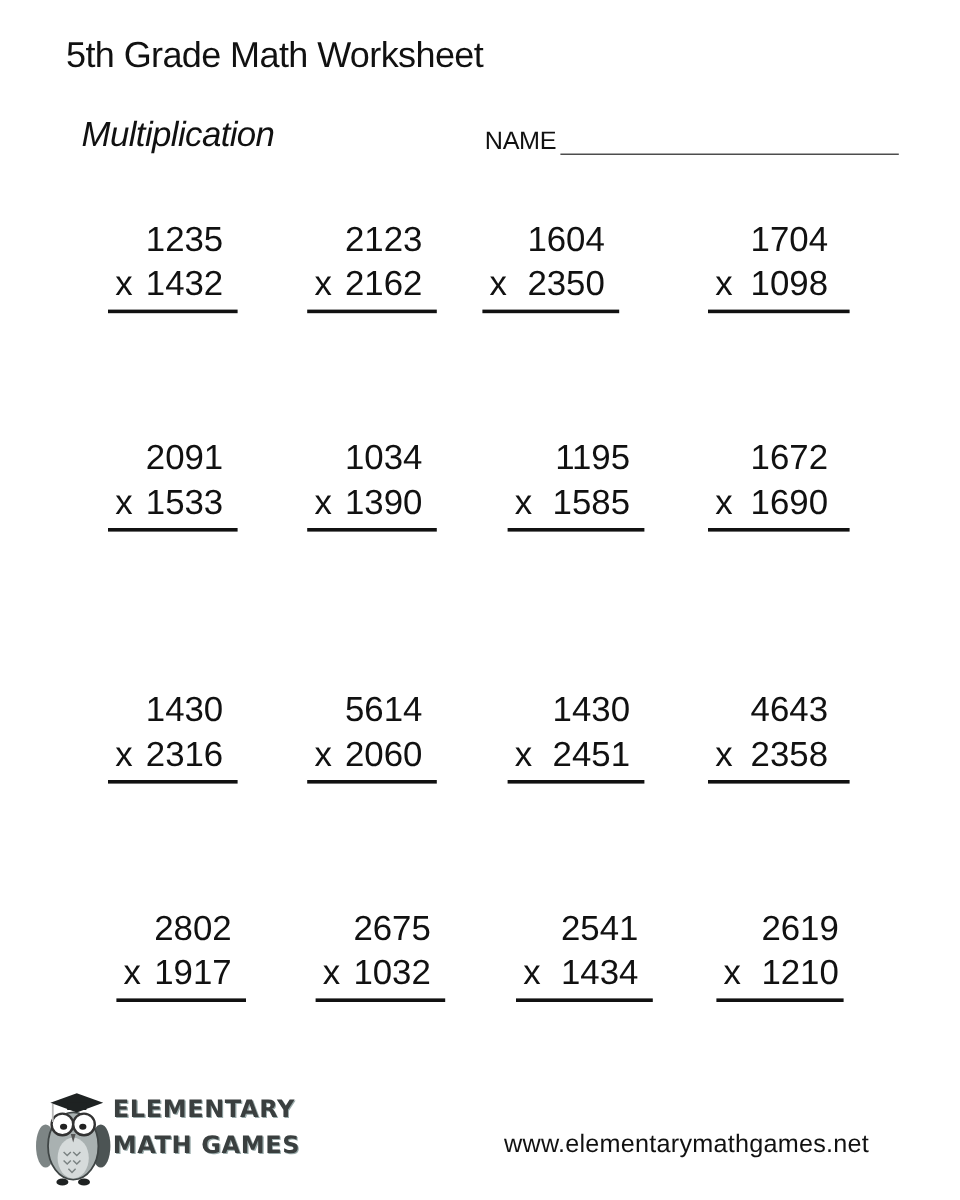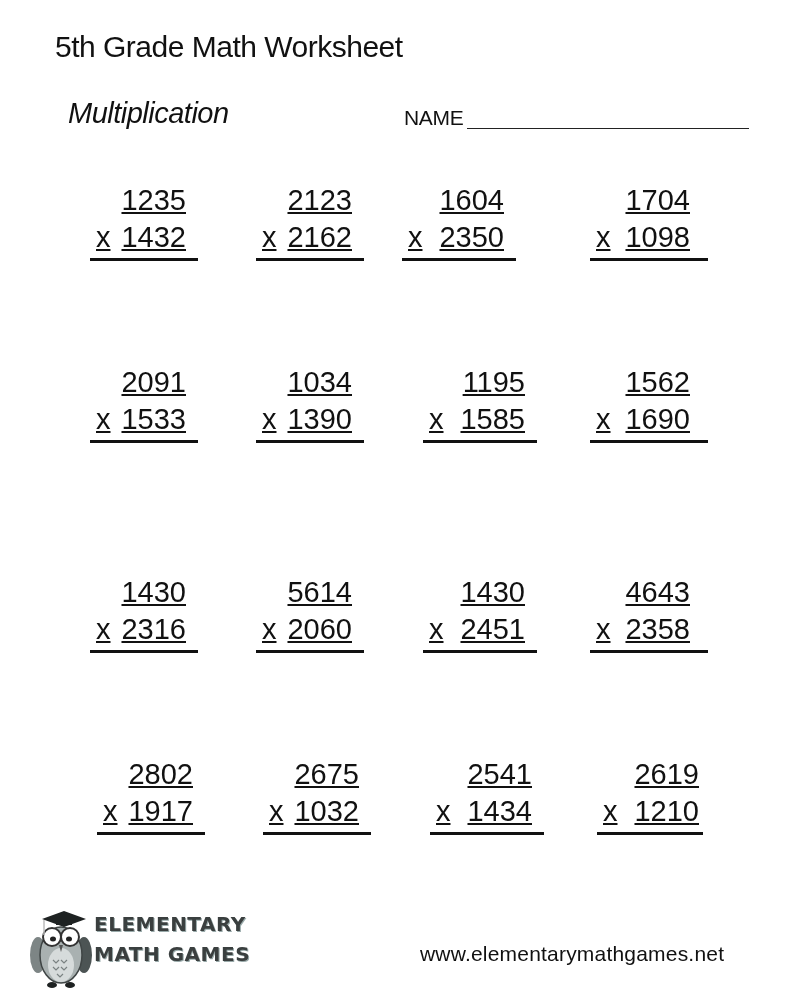--- a/index.html
+++ b/index.html
@@ -20,21 +20,21 @@
       position: absolute; left: 404px; top: 106px;
       display: flex; align-items: flex-end;
     }
     .name-label { font-size: 21px; letter-spacing: -0.3px; line-height: 24px; }
     .name-line {
       width: 282px; height: 0; border-bottom: 1.5px solid #222;
       margin-left: 4px; margin-bottom: 1px;
     }
     .problem {
       position: absolute; width: 108px;
-      font-size: 29px; line-height: 37px; text-decoration: underline;
+      font-size: 29px; line-height: 37px;
     }
     .problem .top { text-align: right; padding-right: 12px; }
     .problem .bottom { display: flex; justify-content: space-between; padding-left: 6px; padding-right: 12px; }
     .problem .rule { height: 0; border-bottom: 3px solid #111; margin-top: 2px; }
     .footer-logo { position: absolute; left: 28px; top: 905px; width: 240px; height: 85px; }
     .logo-text {
       position: absolute; left: 66px; top: 4px;
       font-family: "DejaVu Sans", sans-serif; font-weight: bold;
       font-size: 20px; line-height: 30px; color: #3a3f3f;
       letter-spacing: 0.5px;
@@ -107,21 +107,21 @@
 </div>
 <div class="problem" style="left:423px; top:364px; width:114px;">
   <div class="top">1195</div>
   <div class="bottom">
       <span>x</span>
       <span>1585</span>
     </div>
   <div class="rule"></div>
 </div>
 <div class="problem" style="left:590px; top:364px; width:118px;">
-  <div class="top" style="padding-right:18px;">1562</div>
+  <div class="top" style="padding-right:18px;">1672</div>
   <div class="bottom" style="padding-right:18px;">
       <span>x</span>
       <span>1690</span>
     </div>
   <div class="rule"></div>
 </div>
 
 <div class="problem" style="left:90px; top:574px;">
   <div class="top">1430</div>
   <div class="bottom">

